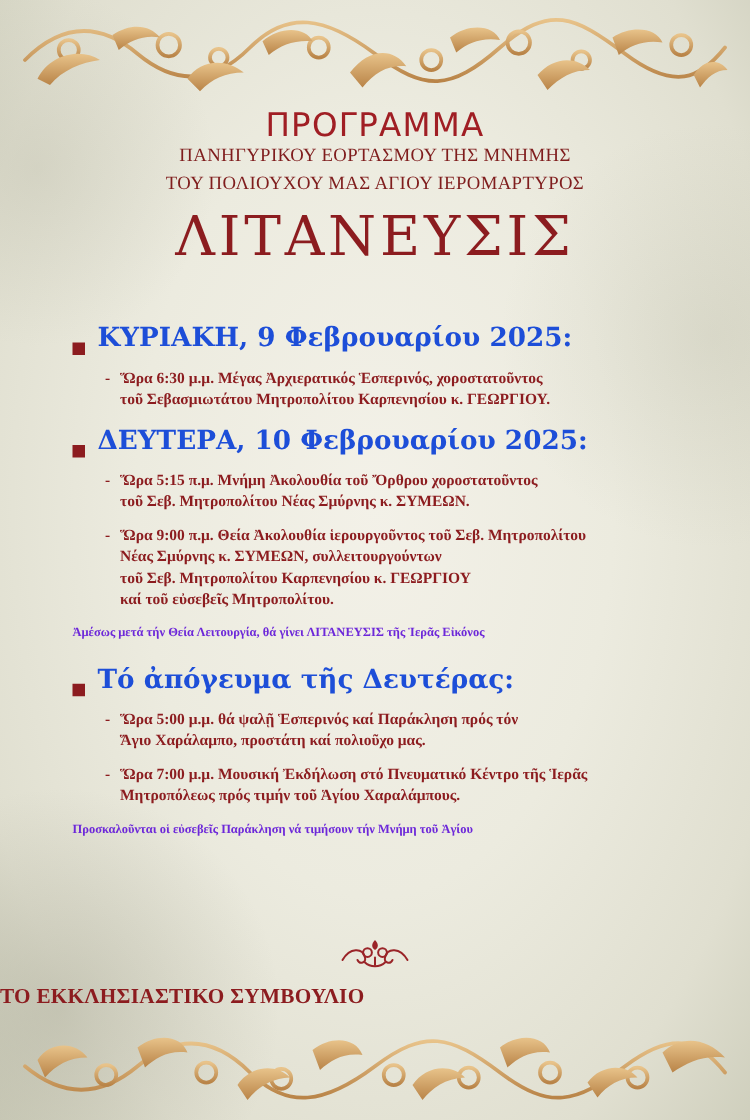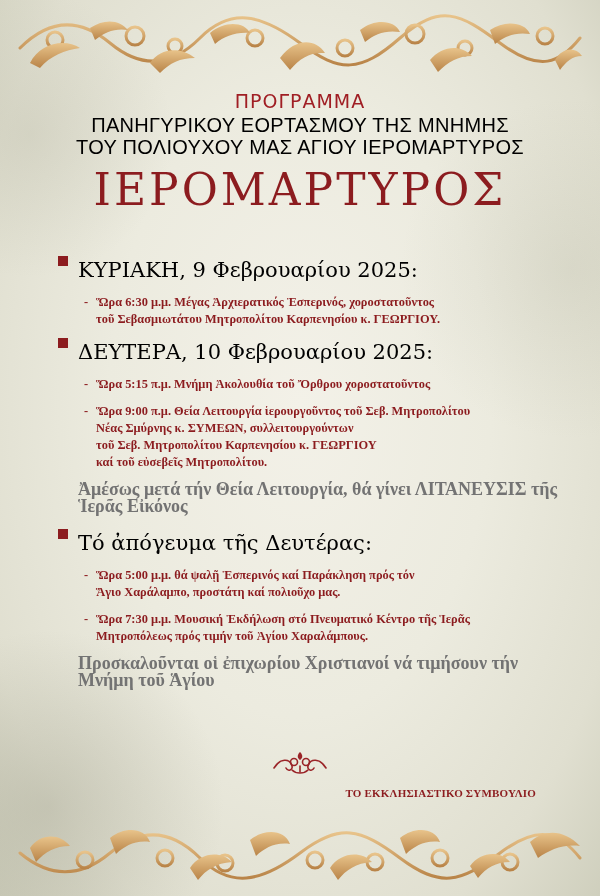--- a/index.html
+++ b/index.html
@@ -16,47 +16,47 @@
       radial-gradient(circle at 95% 30%, rgba(180,180,160,0.25) 0%, rgba(180,180,160,0) 20%),
       radial-gradient(circle at 5% 15%, rgba(170,170,150,0.25) 0%, rgba(170,170,150,0) 15%);
   }
   .ornament {
     position: absolute; left: 10px; width: 580px; height: 70px;
   }
   .ornament.top { top: 8px; }
   .ornament.bottom { top: 818px; }
   .header { position: absolute; top: 88px; left: 0; width: 600px; text-align: center; }
   .h-title {
-    font-family: "DejaVu Sans", sans-serif; font-size: 19px; letter-spacing: 1px;
+    font-family: "DejaVu Sans", sans-serif; font-size: 26px; letter-spacing: 1px;
     color: #a01e24; line-height: 26px; margin: 0;
   }
   .h-sub {
-    font-family: Liberation Sans, sans-serif; font-size: 20px; letter-spacing: 0.3px;
-    color: #000000; line-height: 22px; margin: 0;
+    font-family: Liberation Serif, serif; font-size: 15px; letter-spacing: 0.3px;
+    color: #7f1d1d; line-height: 22px; margin: 0;
   }
   .h-name {
     font-family: "DejaVu Serif", serif; font-size: 44px; letter-spacing: 3px;
     color: #8c1c1f; line-height: 56px; margin: 4px 0 0 0; font-weight: normal;
   }
   .content { position: absolute; top: 256px; left: 58px; width: 500px; }
   .section-h {
-    display: flex; align-items: flex-start; font-weight: normal; font-size: 21px;
-    color: #000000; margin: 0 0 10px 0; line-height: 28px;
+    display: flex; align-items: flex-end; font-weight: bold; font-size: 21px;
+    color: #1d4ed8; margin: 0 0 10px 0; line-height: 28px;
   }
   .bullet {
     width: 10px; height: 10px; background: #8c1c1f; margin-right: 10px; flex: none;
   }
   .item { display: flex; margin: 0 0 10px 26px; font-size: 12.4px; line-height: 17px; font-family: "Liberation Serif", serif; font-weight: bold; color: #8c1c1f; }
   .dash { width: 12px; flex: none; }
   .item-text { flex: 1; }
-  .para { font-family: "Liberation Serif", serif; font-weight: bold; font-size: 18px; line-height: 17px; margin: 2px 0 14px 20px; color: #737373; }
+  .para { font-family: "Liberation Serif", serif; font-weight: bold; font-size: 10px; line-height: 17px; margin: 2px 0 14px 0; color: #6d28d9; }
   .footer-orn { position: absolute; top: 750px; left: 270px; width: 60px; height: 26px; }
   .signature {
-    position: absolute; top: 787px; left: 0; width: 536px; text-align: right;
-    font-family: "Liberation Serif", serif; font-size: 11px; font-weight: bold; color: #8c1c1f; letter-spacing: 0.2px;
+    position: absolute; top: 787px; left: 0; width: 536px; text-align: left;
+    font-family: "Liberation Serif", serif; font-size: 17px; font-weight: bold; color: #8c1c1f; letter-spacing: 0.2px;
   }
 </style>
 </head>
 <body>
 
 <div class="texture"></div>
 
 <svg class="ornament top" viewBox="0 0 580 70">
   <defs>
     <linearGradient id="gold1" x1="0" y1="0" x2="0" y2="1">
@@ -85,21 +85,21 @@
     <path d="M420 52 C432 38, 450 36, 462 48 C448 48, 438 54, 428 64 Z"></path>
     <path d="M480 22 C495 12, 515 14, 520 26 C505 24, 495 28, 485 36 Z"></path>
     <path d="M545 52 C552 40, 565 38, 572 48 C562 48, 556 54, 550 62 Z"></path>
   </g>
 </svg>
 
 <div class="header">
   <p class="h-title">ΠΡΟΓΡΑΜΜΑ</p>
   <p class="h-sub">ΠΑΝΗΓΥΡΙΚΟΥ ΕΟΡΤΑΣΜΟΥ ΤΗΣ ΜΝΗΜΗΣ</p>
   <p class="h-sub">ΤΟΥ ΠΟΛΙΟΥΧΟΥ ΜΑΣ ΑΓΙΟΥ ΙΕΡΟΜΑΡΤΥΡΟΣ</p>
-  <h1 class="h-name">ΙΕΡΟΜΑΡΤΥΡΟΣ</h1>
+  <h1 class="h-name">ΛΙΤΑΝΕΥΣΙΣ</h1>
 </div>
 
 <div class="content">
 
   <div class="section-h">
     <span class="bullet"></span>
     <span>ΚΥΡΙΑΚΗ, 9 Φεβρουαρίου 2025:</span>
   </div>
   <div class="item">
     <span class="dash">-</span>
@@ -110,26 +110,27 @@
   </div>
 
   <div class="section-h" style="">
     <span class="bullet"></span>
     <span>ΔΕΥΤΕΡΑ, 10 Φεβρουαρίου 2025:</span>
   </div>
   <div class="item">
     <span class="dash">-</span>
     <div class="item-text">
       <span>Ὥρα 5:15 π.μ.</span><span> Μνήμη Ἀκολουθία τοῦ Ὄρθρου χοροστατοῦντος</span><br>
-    </div>
-  </div>
-  <div class="item">
-    <span class="dash">-</span>
-    <div class="item-text">
-      <span>Ὥρα 9:00 π.μ.</span><span> Θεία Λειτουργία ἱερουργοῦντος τοῦ Σεβ. Μητροπολίτου</span><br>
+      <span>τοῦ Σεβ. Μητροπολίτου Νέας Σμύρνης κ. ΣΥΜΕΩΝ.</span>
+    </div>
+  </div>
+  <div class="item">
+    <span class="dash">-</span>
+    <div class="item-text">
+      <span>Ὥρα 9:00 π.μ.</span><span> Θεία Ἀκολουθία ἱερουργοῦντος τοῦ Σεβ. Μητροπολίτου</span><br>
       <span>Νέας Σμύρνης κ. ΣΥΜΕΩΝ, συλλειτουργούντων</span><br>
       <span>τοῦ Σεβ. Μητροπολίτου Καρπενησίου κ. ΓΕΩΡΓΙΟΥ</span><br>
       <span>καί τοῦ εὐσεβεῖς Μητροπολίτου.</span>
     </div>
   </div>
   <div class="para">
     <span>Ἀμέσως μετά τήν Θεία Λειτουργία, θά γίνει ΛΙΤΑΝΕΥΣΙΣ τῆς Ἱερᾶς Εἰκόνος</span><br>
   </div>
 
   <div class="section-h">
@@ -139,27 +140,27 @@
   <div class="item">
     <span class="dash">-</span>
     <div class="item-text">
       <span>Ὥρα 5:00 μ.μ.</span><span> θά ψαλῇ Ἑσπερινός καί Παράκληση πρός τόν</span><br>
       <span>Ἅγιο Χαράλαμπο, προστάτη καί πολιοῦχο μας.</span>
     </div>
   </div>
   <div class="item">
     <span class="dash">-</span>
     <div class="item-text">
-      <span>Ὥρα 7:30 μ.μ.</span><span> Μουσική Ἐκδήλωση στό Πνευματικό Κέντρο τῆς Ἱερᾶς</span><br>
+      <span>Ὥρα 7:00 μ.μ.</span><span> Μουσική Ἐκδήλωση στό Πνευματικό Κέντρο τῆς Ἱερᾶς</span><br>
       <span>Μητροπόλεως πρός τιμήν τοῦ Ἁγίου Χαραλάμπους.</span>
     </div>
   </div>
 
   <div class="para" style="margin-top:8px">
-    <span>Προσκαλοῦνται οἱ ἐπιχωρίου Χριστιανοί νά τιμήσουν τήν Μνήμη τοῦ Ἁγίου</span><br>
+    <span>Προσκαλοῦνται οἱ εὐσεβεῖς Παράκληση νά τιμήσουν τήν Μνήμη τοῦ Ἁγίου</span><br>
   </div>
 </div>
 
 <svg class="footer-orn" viewBox="0 0 60 26">
   <g fill="none" stroke="#9a2428" stroke-width="1.6" stroke-linecap="round">
     <path d="M4 18 C10 8, 20 8, 22 16 C23 20, 18 22, 16 18"></path>
     <path d="M56 18 C50 8, 40 8, 38 16 C37 20, 42 22, 44 18"></path>
     <circle cx="24" cy="12" r="3.5"></circle>
       <circle cx="36" cy="12" r="3.5"></circle>
     <path d="M22 20 C26 24, 34 24, 38 20"></path>

